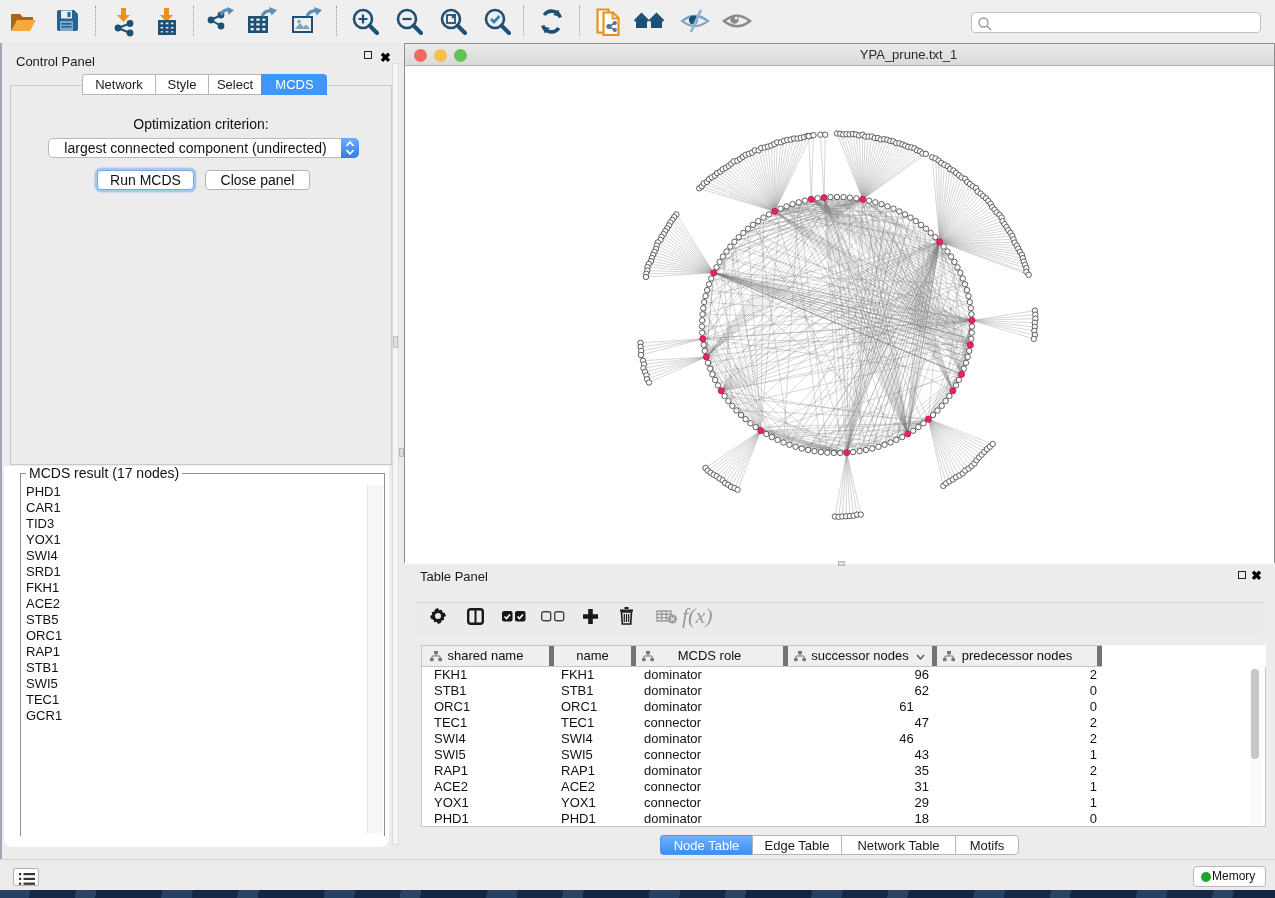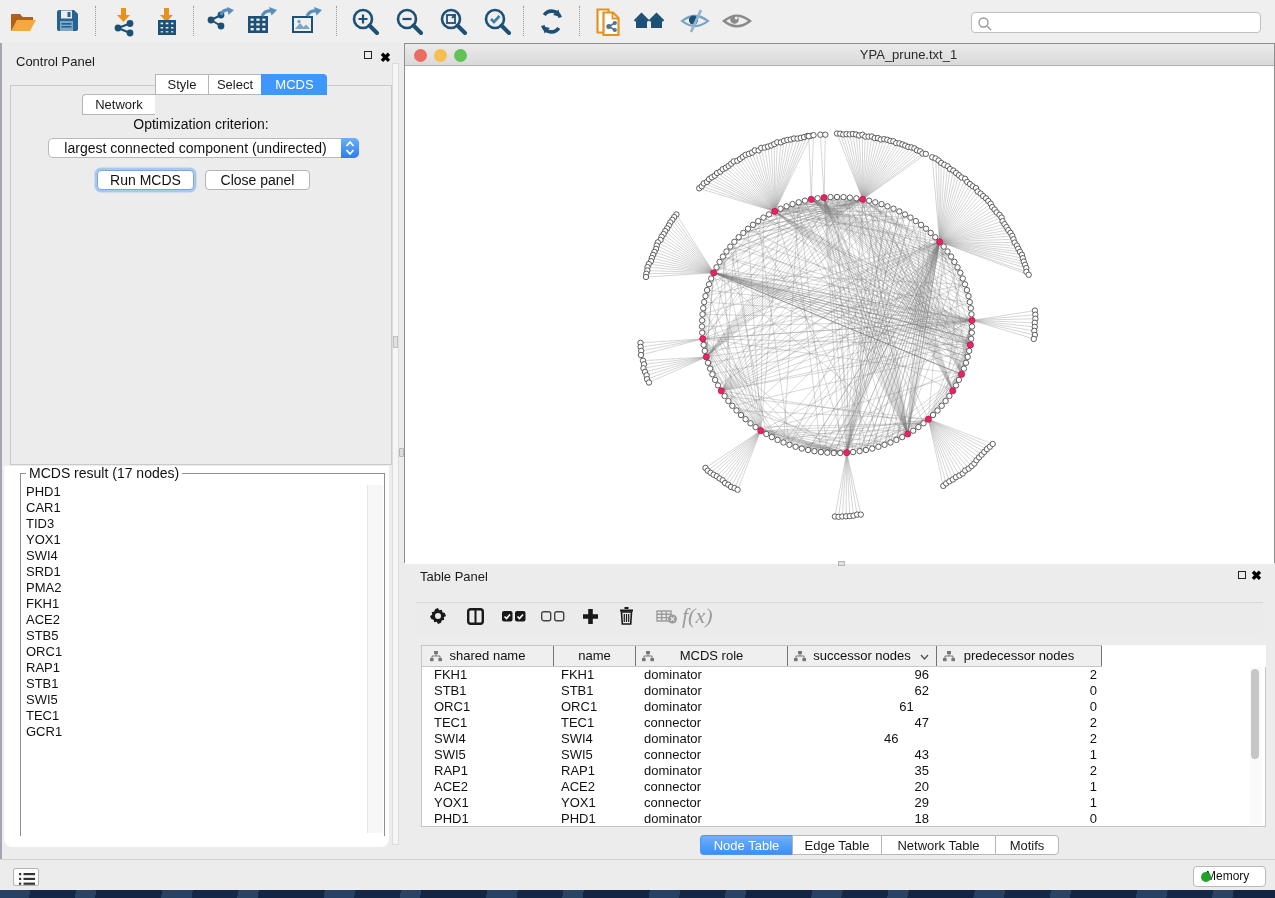--- a/index.html
+++ b/index.html
@@ -13,21 +13,21 @@
 .sep { position:absolute; top:6px; height:30px; border-left:1px dotted #9a9a9a; }
 #searchbox { position:absolute; left:971px; top:12px; width:290px; height:21px; background:#fff; border:1px solid #c0c0c0; border-radius:4px; }
 #searchbox svg { position:absolute; left:5px; top:3px; }
 
 
 #cpanel { left:0; top:43px; width:404px; height:819px; background:#ececec; border-left:2px solid #a9a2b1; }
 #cpanel .title { position:absolute; left:14px; top:11px; font-size:13px; color:#1a1a1a; }
 .winbtns { position:absolute; }
 #cp-tabs { position:absolute; left:80px; top:31px; height:21px; font-size:13px; z-index:3; }
 .tab { display:inline-block; float:left; background:#fff; border:1px solid #b6b6b6; border-right:none; height:21px; line-height:20px; text-align:center; color:#1a1a1a; }
-.tab.first { border-radius:4px 0 0 0;margin-top:20px; }
+.tab.first { border-radius:4px 0 0 0; }
 .tab.sel { background:#3d97fd; color:#fff; border-color:#3d97fd; border-radius:0 4px 0 0; }
 #cp-box { position:absolute; left:8px; top:42px; width:382px; height:380px; background:#ececec; border:1px solid #c9c9c9; }
 #opt-label { position:absolute; left:0; top:30px; width:100%; text-align:center; font-size:14px; color:#111; }
 #combo { position:absolute; left:37px; top:52px; width:311px; height:20px; background:#fff; border:1px solid #b9b9b9; border-radius:5px; font-size:14px; line-height:18px; color:#111; text-align:center; padding-right:16px; }
 #combo .step { position:absolute; right:-1px; top:-1px; width:18px; height:20px; background:linear-gradient(#6ab0fc,#2f7cf0); border-radius:0 5px 5px 0; }
 .btn { position:absolute; height:20px; background:#fff; border:1px solid #b4b4b4; border-radius:4px; font-size:14px; text-align:center; line-height:19px; color:#111; }
 #btn-run { left:86px; top:84px; width:97px; box-shadow:0 0 0 2.5px #a8c9ef; border-color:#7aa5da; }
 #btn-close { left:194px; top:84px; width:105px; }
 #lowerwhite { position:absolute; left:2px; top:423px; width:385px; height:381px; background:#fff; border-radius:0 0 8px 8px; }
 #grpbox { position:absolute; left:18px; top:430px; width:365px; height:363px; border:1px solid #8f8f8f; }
@@ -44,36 +44,36 @@
 #nettitle .t { position:absolute; left:138px; right:0; top:3px; text-align:center; font-size:13px; color:#2b2b2b; }
 .tl { position:absolute; top:5px; width:13px; height:13px; border-radius:50%; }
 #netcanvas { position:absolute; left:0; top:23px; width:869px; height:497px; background:#fff; }
 
 
 #tpanel { left:404px; top:565px; width:871px; height:294px; background:#ececec; }
 #tpanel .title { position:absolute; left:16px; top:4px; font-size:13px; color:#1a1a1a; }
 #ttool { position:absolute; left:12px; top:37px; width:847px; height:33px; background:#ebebeb; border-top:1px solid #d6d6d6; }
 #thead { position:absolute; left:17px; top:80px; width:681px; height:22px; background:#fdfdfd; border:1px solid #c6c6c6; font-size:13px; color:#111; }
 #theadfill { position:absolute; left:698px; top:80px; width:164px; height:22px; background:#fff; }
-.hcell { position:absolute; top:0; height:20px; line-height:20px; text-align:center; border-right:1px solid #737373; background:#efefef; }
+.hcell { position:absolute; top:0; height:20px; line-height:20px; text-align:center; border-right:5px solid #737373; background:#efefef; }
 #tbody { position:absolute; left:17px; top:102px; width:845px; height:160px; background:#fff; border:1px solid #c6c6c6; border-top:none; font-size:13px; color:#111; }
 .trow { height:16px; line-height:16px; position:relative; }
 .tc { position:absolute; top:0; height:16px; }
 #tscroll { position:absolute; right:3px; top:0px; width:12px; height:158px; background:#fafafa; }
 #tscroll .th { position:absolute; left:1px; top:2px; width:8px; height:90px; background:#c6c6c6; border-radius:4px; }
 #ttabs { position:absolute; left:256px; top:270px; white-space:nowrap; height:21px; font-size:13px; }
 .btab { display:inline-block; background:#fff; border:1px solid #b6b6b6; border-right:none; height:20px; line-height:19px; text-align:center; color:#1a1a1a; }
-.btab.sel { background:linear-gradient(#6fb1f9,#3c8ef7); color:#fff; border-color:#4a97f5;margin-left:40px; }
+.btab.sel { background:linear-gradient(#6fb1f9,#3c8ef7); color:#fff; border-color:#4a97f5; }
 .btab.first { border-radius:4px 0 0 4px; }
 .btab.last { border-radius:0 4px 4px 0; border-right:1px solid #b6b6b6; }
 
 
 #statusbar { left:0; top:859px; width:1275px; height:31px; background:#ececec; border-top:1px solid #cfcfcf; }
 #listbtn { position:absolute; left:13px; top:8px; width:26px; height:18px; background:#fdfdfd; border:1px solid #b4b4b4; border-radius:2px; }
-#membtn { position:absolute; right:9px; top:6px; width:73px; height:21px; background:#fff; border:1px solid #b9b9b9; border-radius:4px; font-size:12px; line-height:19px; color:#111; text-align:left; padding-left:12px; }
+#membtn { position:absolute; right:9px; top:6px; width:73px; height:21px; background:#fff; border:1px solid #b9b9b9; border-radius:4px; font-size:12px; line-height:19px; color:#111; text-align:left; padding-left:18px; }
 #membtn .dot { position:absolute; left:7px; top:4.5px; width:10px; height:10px; border-radius:50%; background:#1fa32b; }
 #wall { left:0; top:890px; width:1275px; height:8px; background:#16294a; }
 </style>
 </head>
 <body>
 
 <div class="abs" id="toolbar">
     <svg class="tbi" style="left:9px" width="29" height="29" viewBox="0 0 29 29">
       <path d="M3 7h8l2.5 3H24v3H3z" fill="#ad5f17"></path>
       <path d="M3 7v17h18l6-12H9l-3 9V9z" fill="#ad5f17" opacity="0"></path>
@@ -216,21 +216,20 @@
   </div>
   <div id="grpbox">
     <div class="glabel">MCDS result (17 nodes)</div>
     <div id="mlist">
       <div class="it">PHD1</div>
         <div class="it">CAR1</div>
         <div class="it">TID3</div>
       <div class="it">YOX1</div>
         <div class="it">SWI4</div>
         <div class="it">SRD1</div>
-        <div class="it">PMA2</div>
       <div class="it">FKH1</div>
         <div class="it">ACE2</div>
         <div class="it">STB5</div>
         <div class="it">ORC1</div>
       <div class="it">RAP1</div>
         <div class="it">STB1</div>
         <div class="it">SWI5</div>
         <div class="it">TEC1</div>
       <div class="it">GCR1</div>
       <div class="sb"></div>
@@ -696,42 +695,42 @@
         <span class="tc" style="left:12px">TEC1</span>
         <span class="tc" style="left:139px">TEC1</span>
         <span class="tc" style="left:222px">connector</span>
         <span class="tc" style="left:462px;width:45px;text-align:right">47</span>
         <span class="tc" style="left:630px;width:45px;text-align:right">2</span>
       </div>
       <div class="trow">
         <span class="tc" style="left:12px">SWI4</span>
         <span class="tc" style="left:139px">SWI4</span>
         <span class="tc" style="left:222px">dominator</span>
-        <span class="tc" style="left:462px;width:45px;text-align:left">46</span>
+        <span class="tc" style="left:462px;width:45px;text-align:center">46</span>
         <span class="tc" style="left:630px;width:45px;text-align:right">2</span>
       </div>
       <div class="trow">
         <span class="tc" style="left:12px">SWI5</span>
         <span class="tc" style="left:139px">SWI5</span>
         <span class="tc" style="left:222px">connector</span>
         <span class="tc" style="left:462px;width:45px;text-align:right">43</span>
         <span class="tc" style="left:630px;width:45px;text-align:right">1</span>
       </div>
       <div class="trow">
         <span class="tc" style="left:12px">RAP1</span>
         <span class="tc" style="left:139px">RAP1</span>
         <span class="tc" style="left:222px">dominator</span>
         <span class="tc" style="left:462px;width:45px;text-align:right">35</span>
         <span class="tc" style="left:630px;width:45px;text-align:right">2</span>
       </div>
       <div class="trow">
         <span class="tc" style="left:12px">ACE2</span>
         <span class="tc" style="left:139px">ACE2</span>
         <span class="tc" style="left:222px">connector</span>
-        <span class="tc" style="left:462px;width:45px;text-align:right">20</span>
+        <span class="tc" style="left:462px;width:45px;text-align:right">31</span>
         <span class="tc" style="left:630px;width:45px;text-align:right">1</span>
       </div>
       <div class="trow">
         <span class="tc" style="left:12px">YOX1</span>
         <span class="tc" style="left:139px">YOX1</span>
         <span class="tc" style="left:222px">connector</span>
         <span class="tc" style="left:462px;width:45px;text-align:right">29</span>
         <span class="tc" style="left:630px;width:45px;text-align:right">1</span>
       </div>
       <div class="trow">

